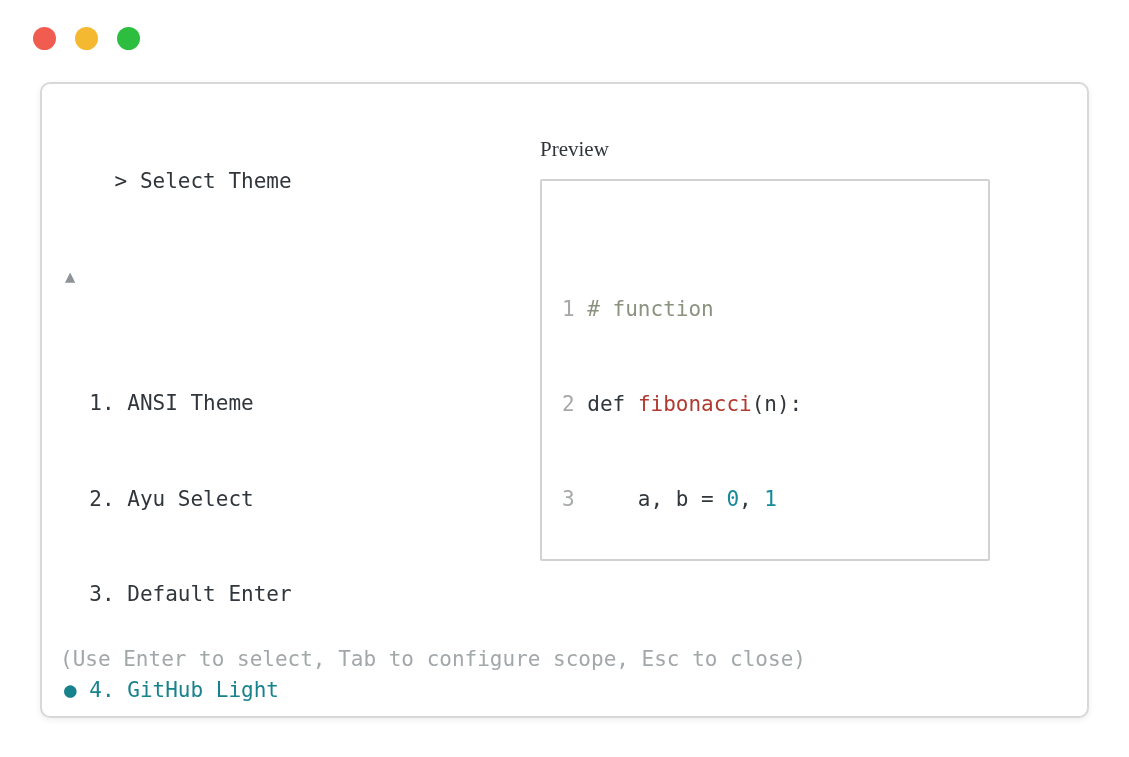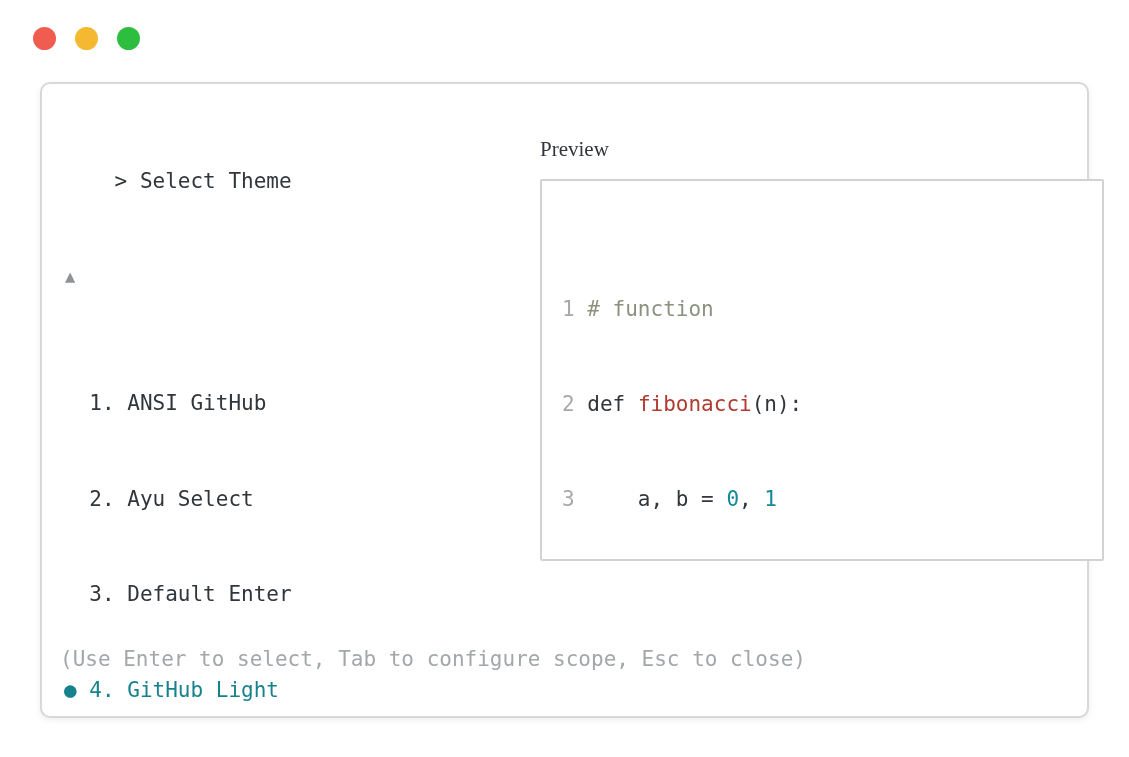--- a/index.html
+++ b/index.html
@@ -35,21 +35,21 @@
   .marker{display:inline-block;width:1ch;color:var(--select-teal);white-space:pre;}
   .num,.t-name{color:var(--charcoal);}
   .t-muted{color:var(--muted);}
   .theme-row.selected .num,.theme-row.selected .t-name{color:var(--select-teal);}
 
   
   .hint{position:absolute;left:18px;top:560px;line-height:31.8px;color:var(--footer-gray);white-space:pre;}
 
   
   .preview-title{position:absolute;left:498px;top:50px;line-height:31.8px;color:var(--charcoal);font-family:Liberation Serif, serif;}
-  .preview-box{position:absolute;left:498px;top:95px;width:564px;height:382px;
+  .preview-box{position:absolute;left:498px;top:95px;width:450px;height:382px;
     border:2px solid var(--box-border);border-radius:2px;background:#fff;overflow:hidden;}
   .code{padding:49px 0 0 20px;line-height:31.8px;white-space:pre;}
   .code-line{display:block;}
   .tk-linenum{color:var(--linenum);}
   .tk-default{color:var(--charcoal);margin-top:25px;}
   .tk-comment{color:var(--comment);}
   .tk-red{color:var(--func-red);}
   .tk-teal{color:var(--teal-num);}
 </style>
 </head>
@@ -60,21 +60,21 @@
   <div class="tl yellow"></div>
   <div class="tl green"></div>
 </div>
 
 <div class="panel">
 
   <div class="left-pane">
     <span class="prompt-row"><span>&gt;</span><span> </span><span>Select Theme</span></span><br>
     <span class="scroll up">▲</span>
 
-    <span class="theme-row"><span class="marker"> </span><span class="num"> 1.</span><span> </span><span class="t-name">ANSI GitHub</span><span class="t-muted"></span></span>
+    <span class="theme-row"><span class="marker"> </span><span class="num"> 1.</span><span> </span><span class="t-name">ANSI Theme</span><span class="t-muted"></span></span>
     <span class="theme-row"><span class="marker"> </span><span class="num"> 2.</span><span> </span><span class="t-name">Ayu Select</span><span class="t-muted"></span></span>
     <span class="theme-row"><span class="marker"> </span><span class="num"> 3.</span><span> </span><span class="t-name">Default Enter</span><span class="t-muted"></span></span>
     <span class="theme-row selected"><span class="marker">●</span><span class="num"> 4.</span><span> </span><span class="t-name">GitHub Light</span><span class="t-muted"></span></span>
     
     
     
     
     
     
     

